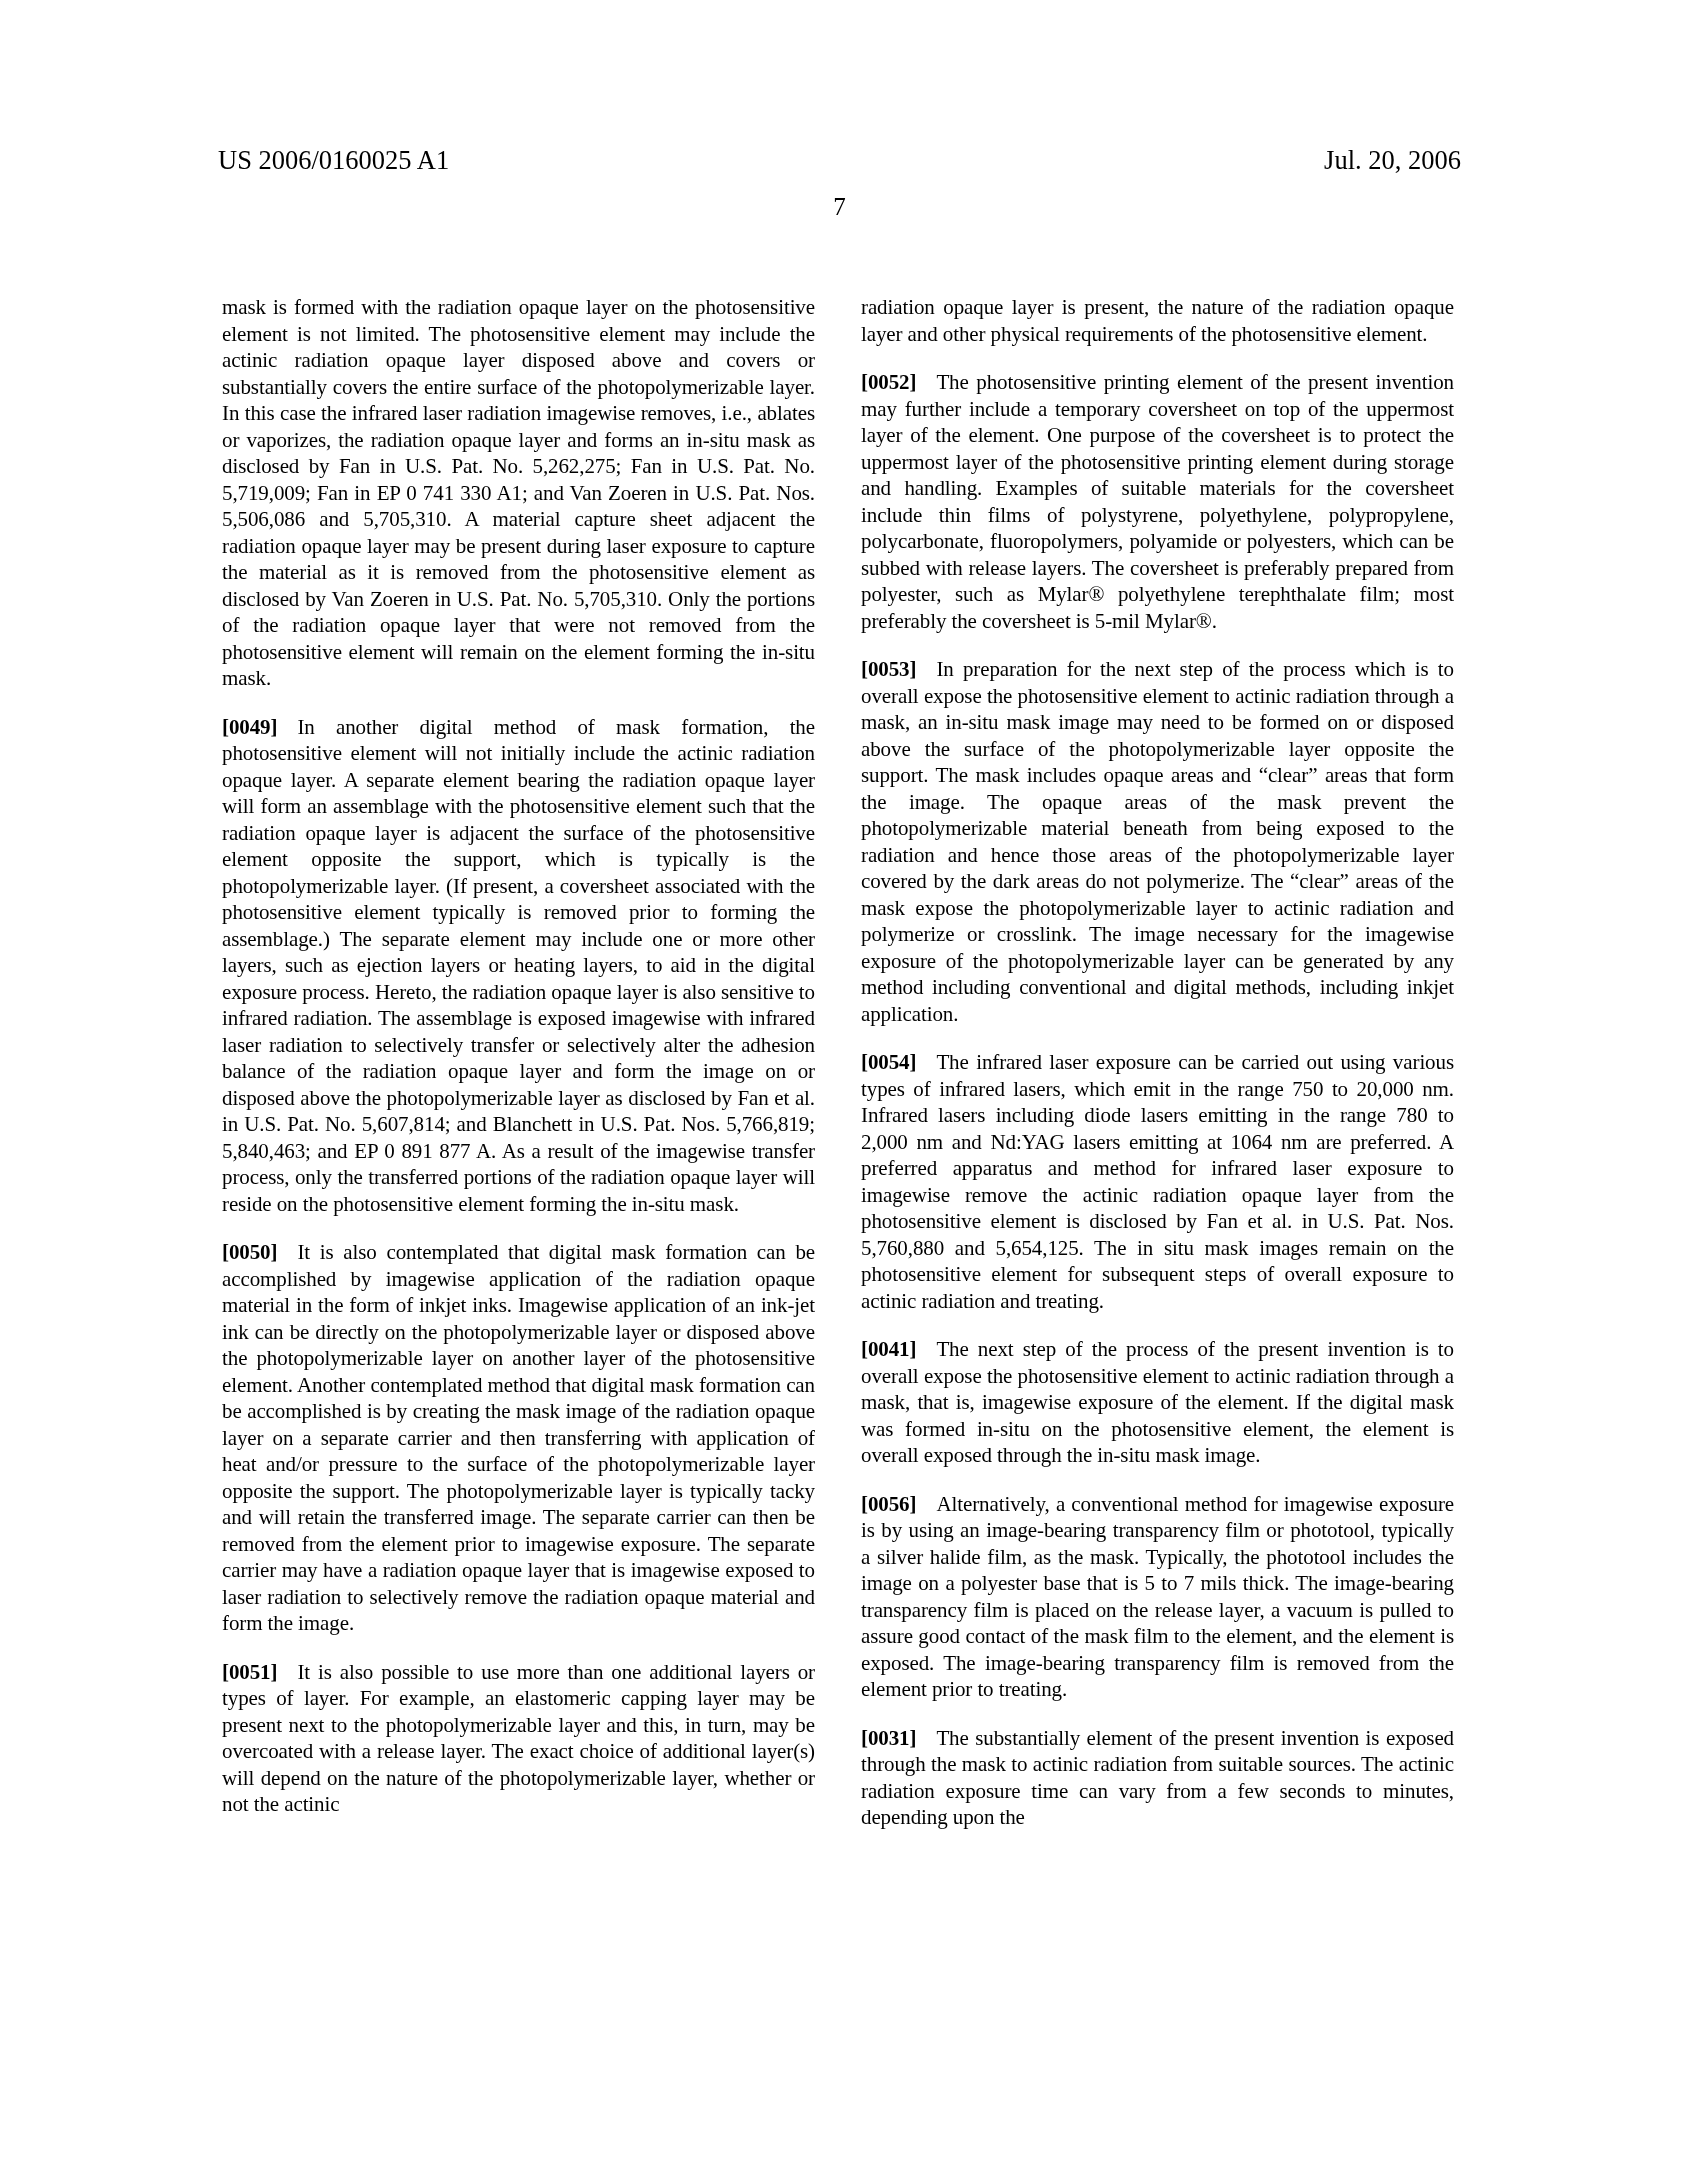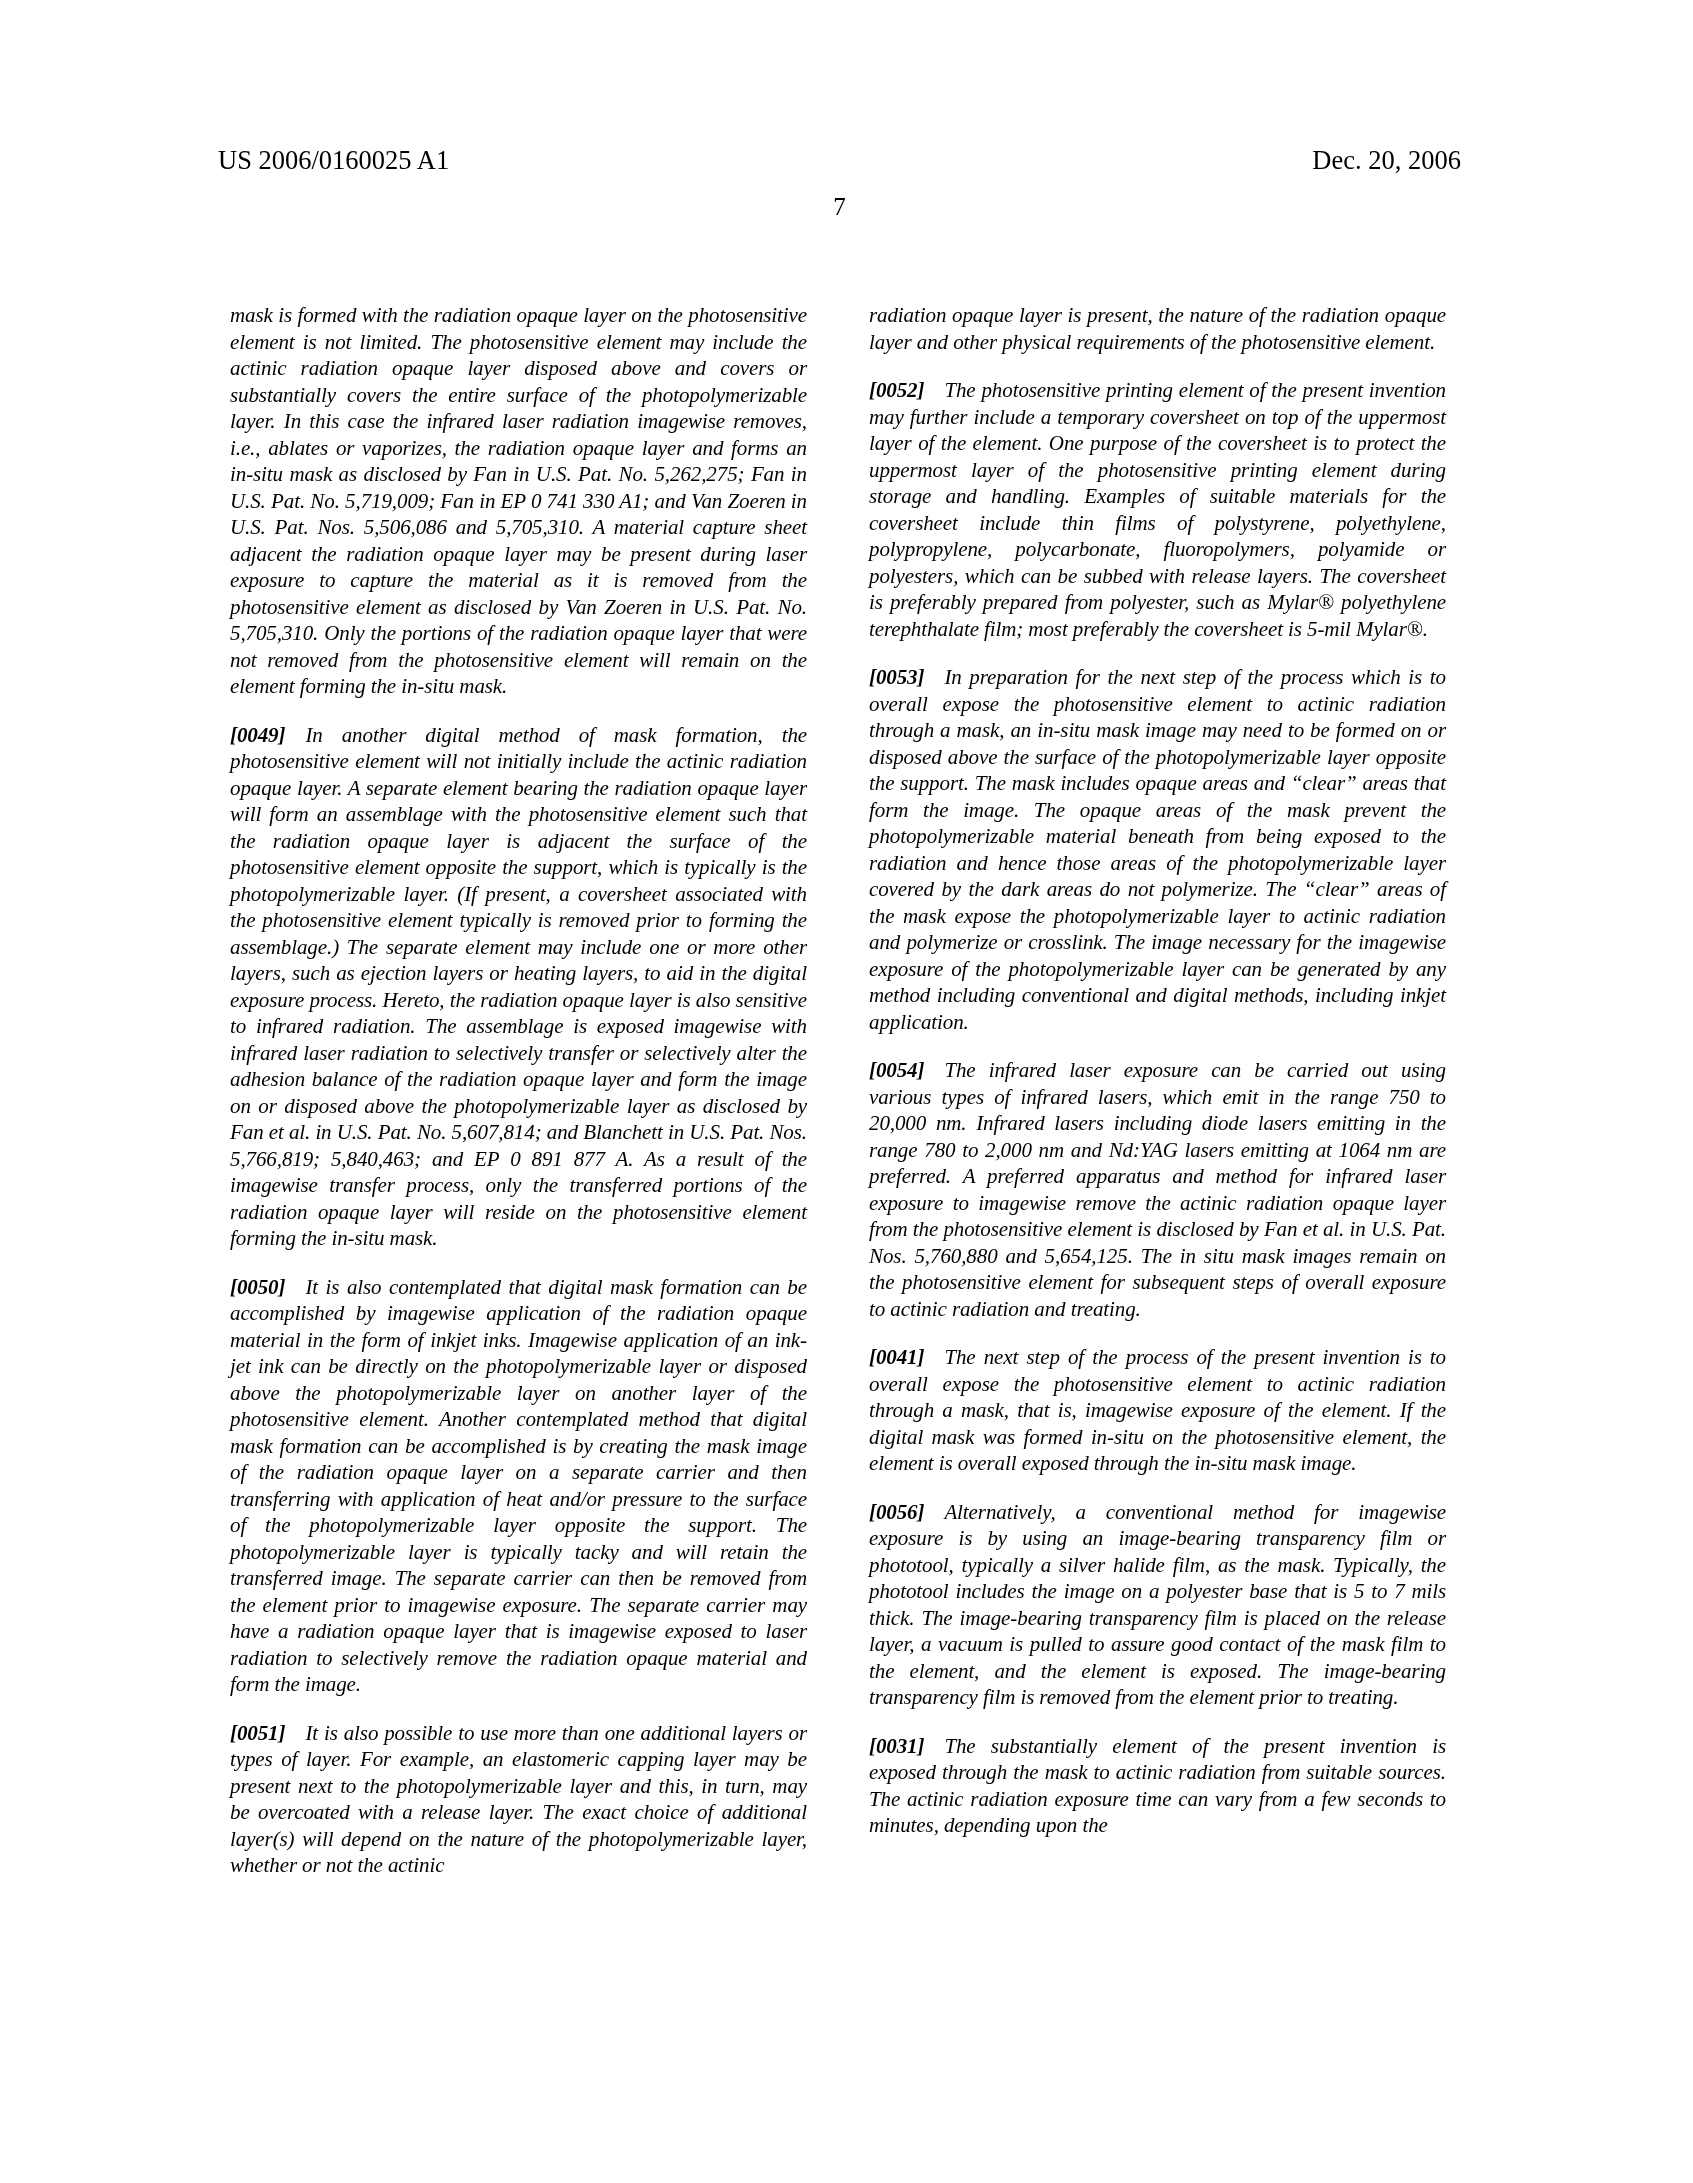--- a/index.html
+++ b/index.html
@@ -36,33 +36,33 @@
     position: absolute;
     top: 290px;
     width: 601px;
     font-size: 21px;
     line-height: 26.5px;
     text-align: justify;
     letter-spacing: -0.1px;
   }
   #col-left  { left: 218px;  }
   #col-right { left: 857px; }
-  .col p { margin: 12px; font-style: italic; }
+  .col p { margin: 4px; }
   .col p + p { margin-top: 22px; }
   .ptag { font-weight: bold; }
   .ptag:not(:empty) { margin-right: 20px; }
 </style>
 </head>
 <body>
 
 <div class="page">
 
   <div class="header-row">
     <span>US 2006/0160025 A1</span>
-    <span>Dec. 20, 2006</span>
+    <span>Jul. 20, 2006</span>
   </div>
 
   <div class="page-num">7</div>
 
   <div class="col" id="col-left">
     <p>
       <span class="ptag"></span><span>mask is formed with the radiation opaque layer on the photosensitive element is not limited. The photosensitive element may include the actinic radiation opaque layer disposed above and covers or substantially covers the entire surface of the photopolymerizable layer. In this case the infrared laser radiation imagewise removes, i.e., ablates or vaporizes, the radiation opaque layer and forms an in-situ mask as disclosed by Fan in U.S. Pat. No. 5,262,275; Fan in U.S. Pat. No. 5,719,009; Fan in EP 0 741 330 A1; and Van Zoeren in U.S. Pat. Nos. 5,506,086 and 5,705,310. A material capture sheet adjacent the radiation opaque layer may be present during laser exposure to capture the material as it is removed from the photosensitive element as disclosed by Van Zoeren in U.S. Pat. No. 5,705,310. Only the portions of the radiation opaque layer that were not removed from the photosensitive element will remain on the element forming the in-situ mask.</span>
     </p>
     <p>
       <span class="ptag">[0049]</span><span>In another digital method of mask formation, the photosensitive element will not initially include the actinic radiation opaque layer. A separate element bearing the radiation opaque layer will form an assemblage with the photosensitive element such that the radiation opaque layer is adjacent the surface of the photosensitive element opposite the support, which is typically is the photopolymerizable layer. (If present, a coversheet associated with the photosensitive element typically is removed prior to forming the assemblage.) The separate element may include one or more other layers, such as ejection layers or heating layers, to aid in the digital exposure process. Hereto, the radiation opaque layer is also sensitive to infrared radiation. The assemblage is exposed imagewise with infrared laser radiation to selectively transfer or selectively alter the adhesion balance of the radiation opaque layer and form the image on or disposed above the photopolymerizable layer as disclosed by Fan et al. in U.S. Pat. No. 5,607,814; and Blanchett in U.S. Pat. Nos. 5,766,819; 5,840,463; and EP 0 891 877 A. As a result of the imagewise transfer process, only the transferred portions of the radiation opaque layer will reside on the photosensitive element forming the in-situ mask.</span>

